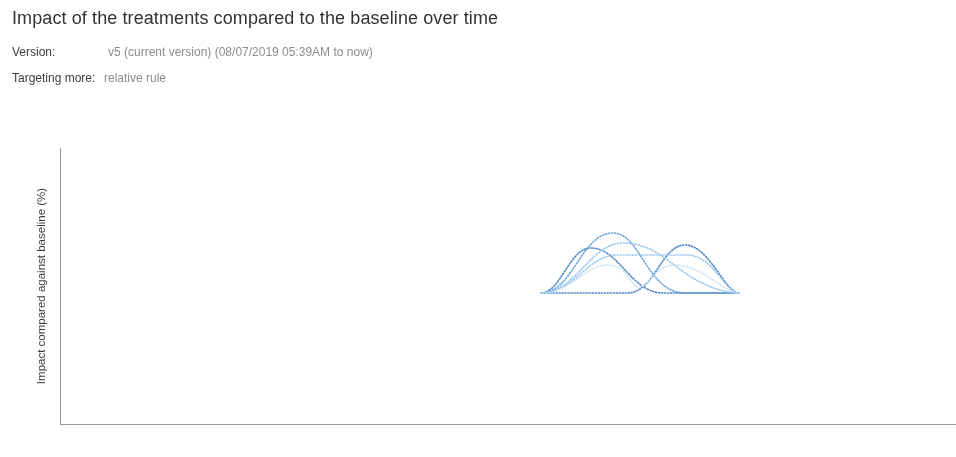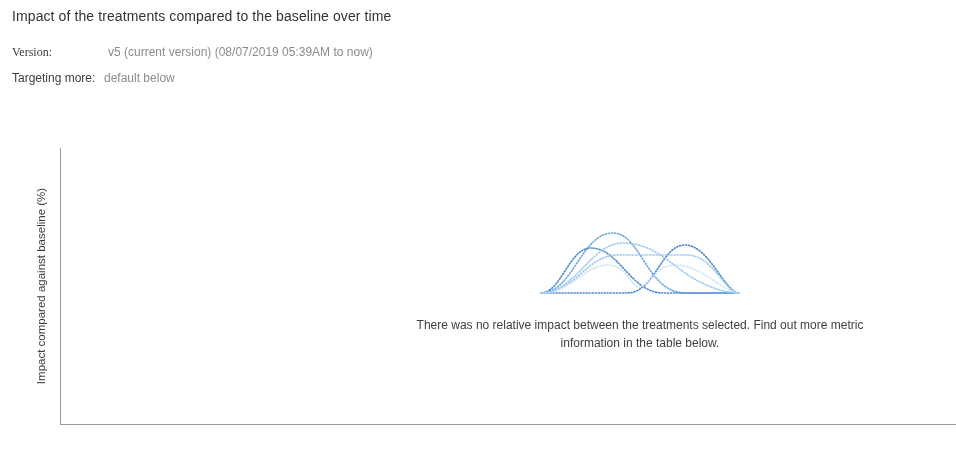--- a/index.html
+++ b/index.html
@@ -19,41 +19,41 @@
   
   .header {
     position: absolute;
     left: 0; top: 0;
     width: 956px;
   }
   .page-title {
     position: absolute;
     left: 12px;
     top: 8px;
-    font-size: 14px;
+    font-size: 18px;
     font-weight: 400;
     color: #333333;
     letter-spacing: 0.1px;
     white-space: nowrap;
     text-align: right;
   }
   .meta-row {
     position: absolute;
     left: 12px;
     font-size: 12px;
     white-space: nowrap;
   }
   .meta-row.version { top: 45px; }
   .meta-row.targeting { top: 71px; }
   .meta-label {
     display: inline-block;
     color: #3d3d3d;
     font-weight: 400;
   }
-  .meta-row.version .meta-label { width: 96px; font-family: Liberation Serif, serif; }
+  .meta-row.version .meta-label { width: 96px; }
   .meta-row.targeting .meta-label { width: 92px; }
   .meta-value {
     display: inline-block;
     color: #8c8c8c;
     font-weight: 400;
   }
 
   
   .chart-area {
     position: absolute;
@@ -118,21 +118,21 @@
 <body>
 
 <div class="header">
   <div class="page-title">Impact of the treatments compared to the baseline over time</div>
 
   <div class="meta-row version">
     <span class="meta-label">Version:</span><span class="meta-value">v5 (current version) (08/07/2019 05:39AM to now)</span>
   </div>
 
   <div class="meta-row targeting">
-    <span class="meta-label">Targeting more:</span><span class="meta-value">default below</span>
+    <span class="meta-label">Targeting more:</span><span class="meta-value">relative rule</span>
   </div>
 </div>
 
 <div class="chart-area">
 
   <div class="y-axis-line"></div>
   <div class="x-axis-line"></div>
 
   <div class="y-axis-label">Impact compared against baseline (%)</div>
 
@@ -148,15 +148,14 @@
         <path d="M6,78 C44,78 70,78 92,78 C120,78 126,30 150,30 C174,30 190,78 204,78" stroke="#4a86c8"></path>
 
         <path d="M6,78 C40,78 52,40 82,40 C116,40 128,40 152,40 C178,40 190,78 204,78" stroke="#9dc9ee"></path>
 
         <path d="M6,78 C36,78 50,50 72,50 C92,50 96,72 104,72 C114,72 120,50 140,50 C168,50 188,78 204,78" stroke="#cfe4f7"></path>
 
         <path d="M6,78 C40,78 56,28 88,28 C118,28 134,48 156,62 C174,73 192,78 204,78" stroke="#9dc9ee"></path>
       </g>
     </svg>
 
-    <div class="empty-message">There was no relative impact between the treatments selected. Find out more metric information in the table below.</div>
   </div>
 </div>
 
 </body></html>

